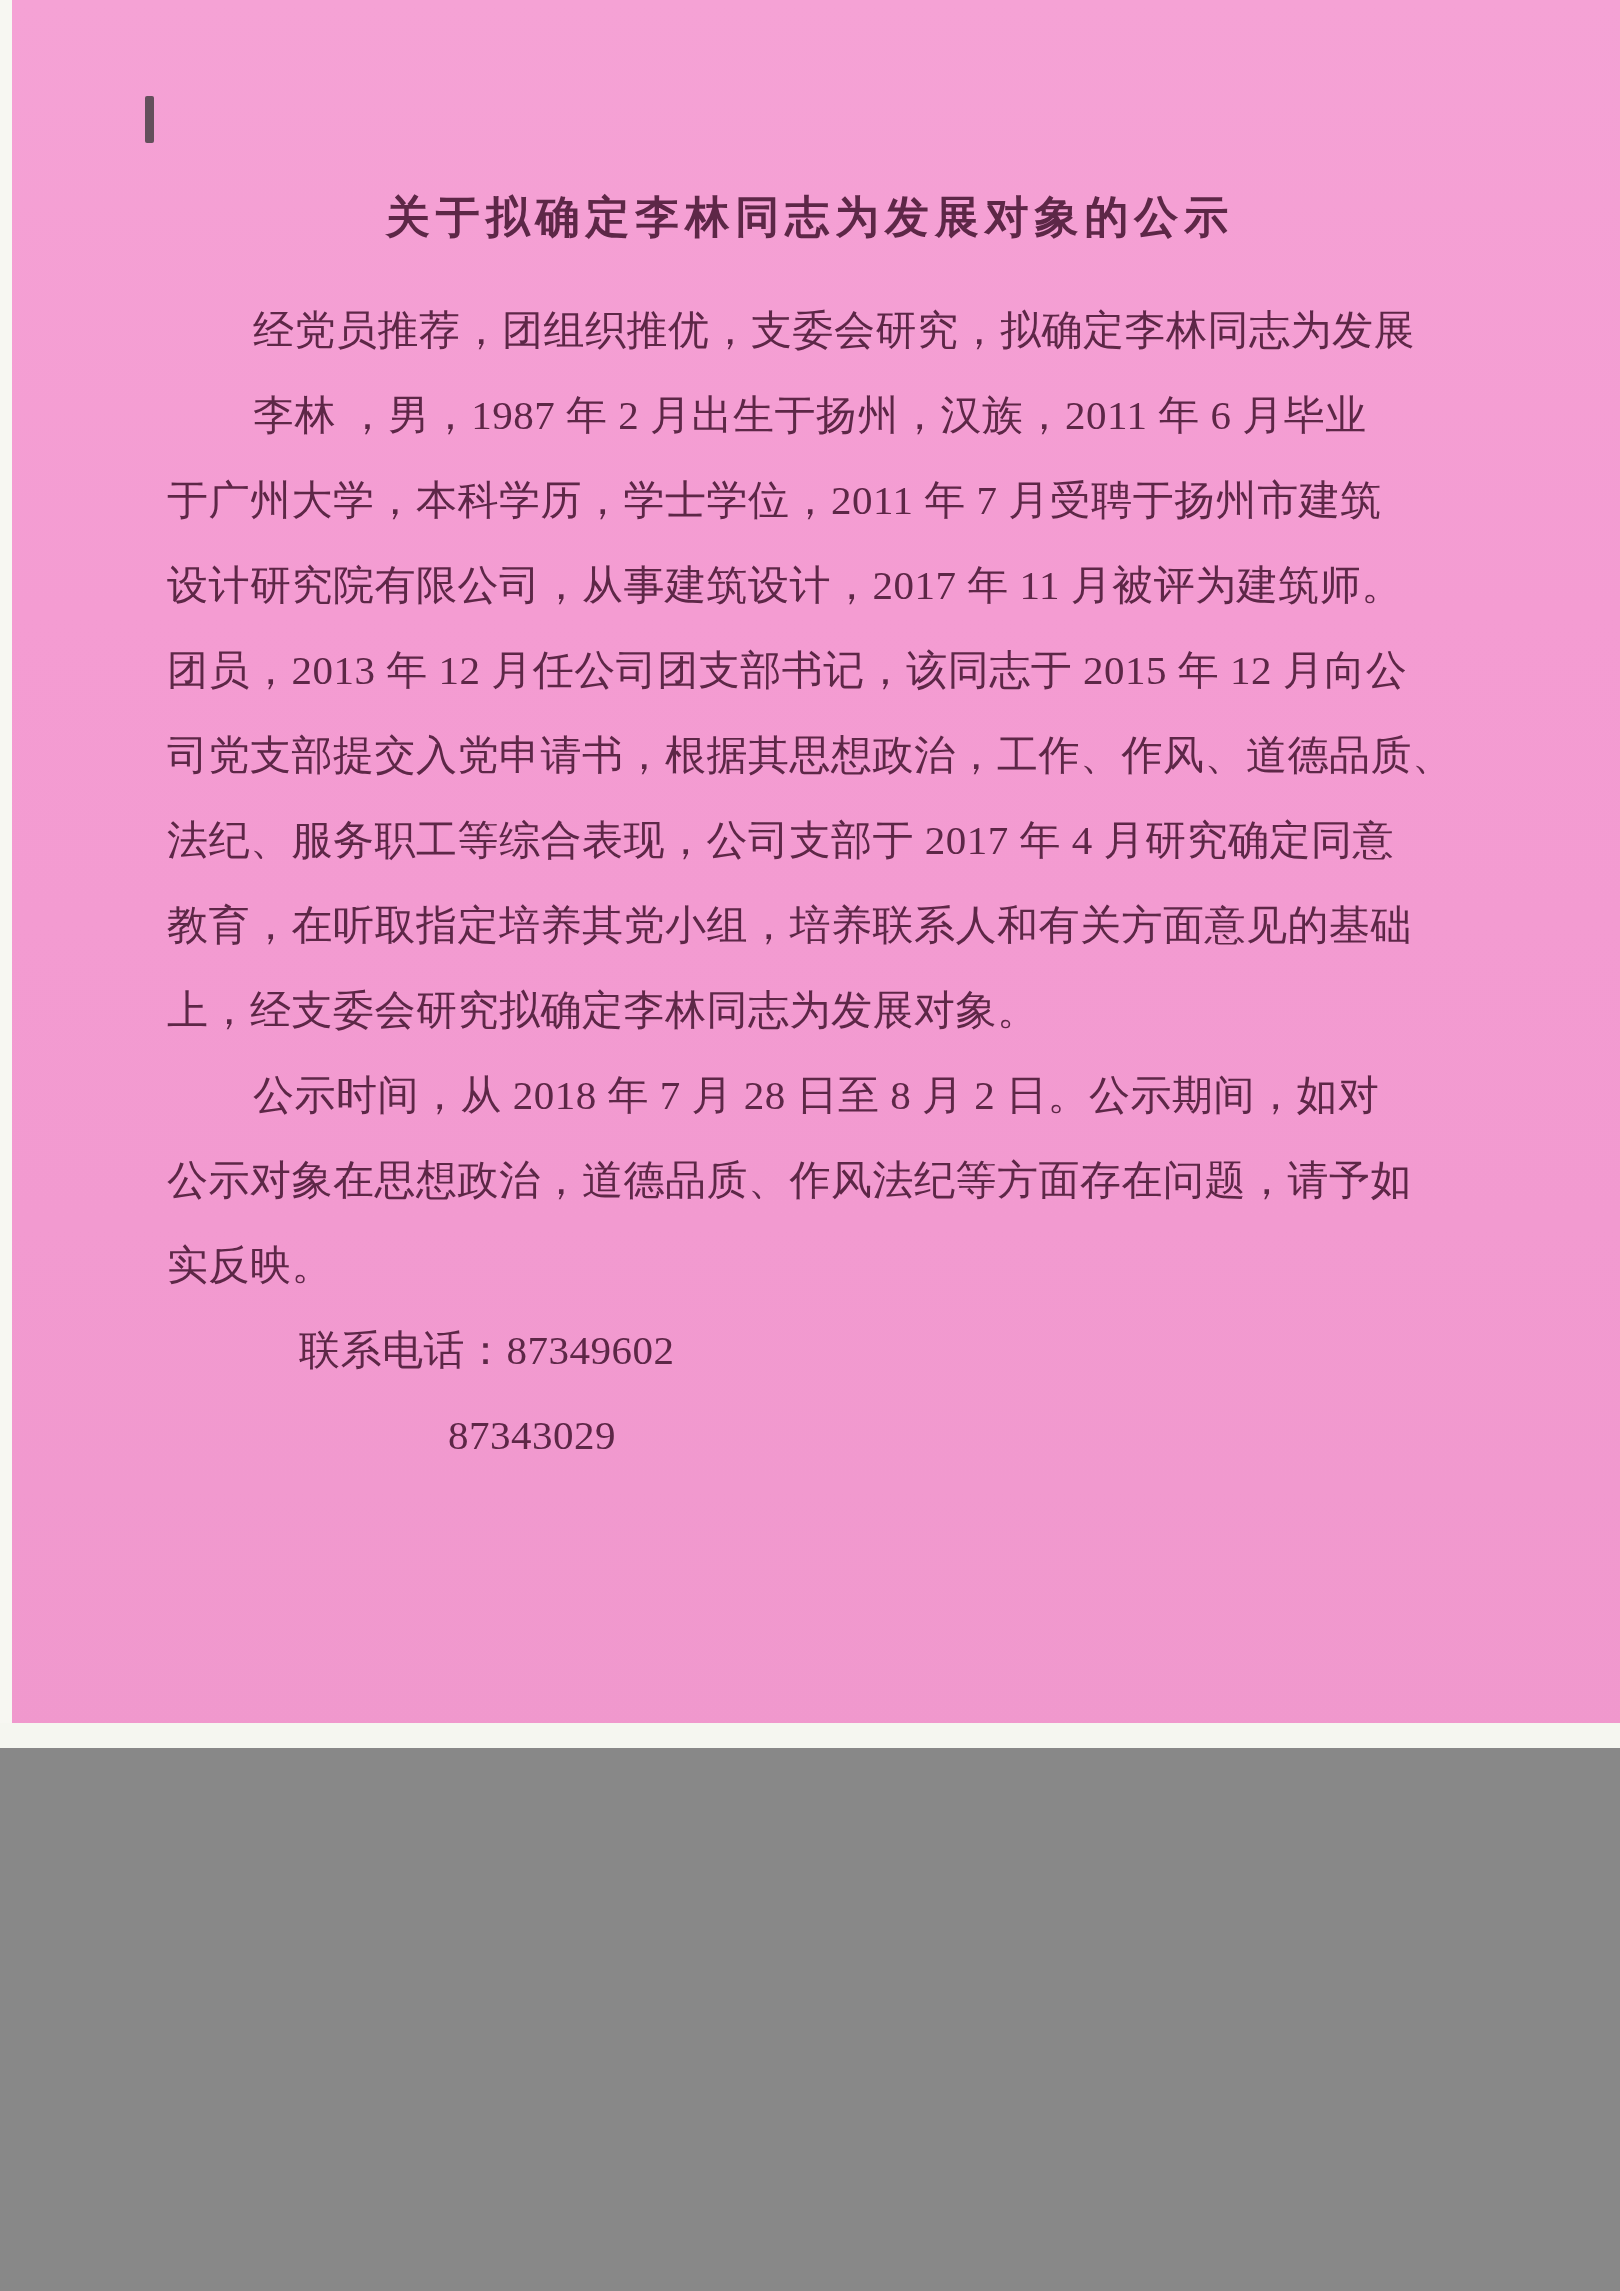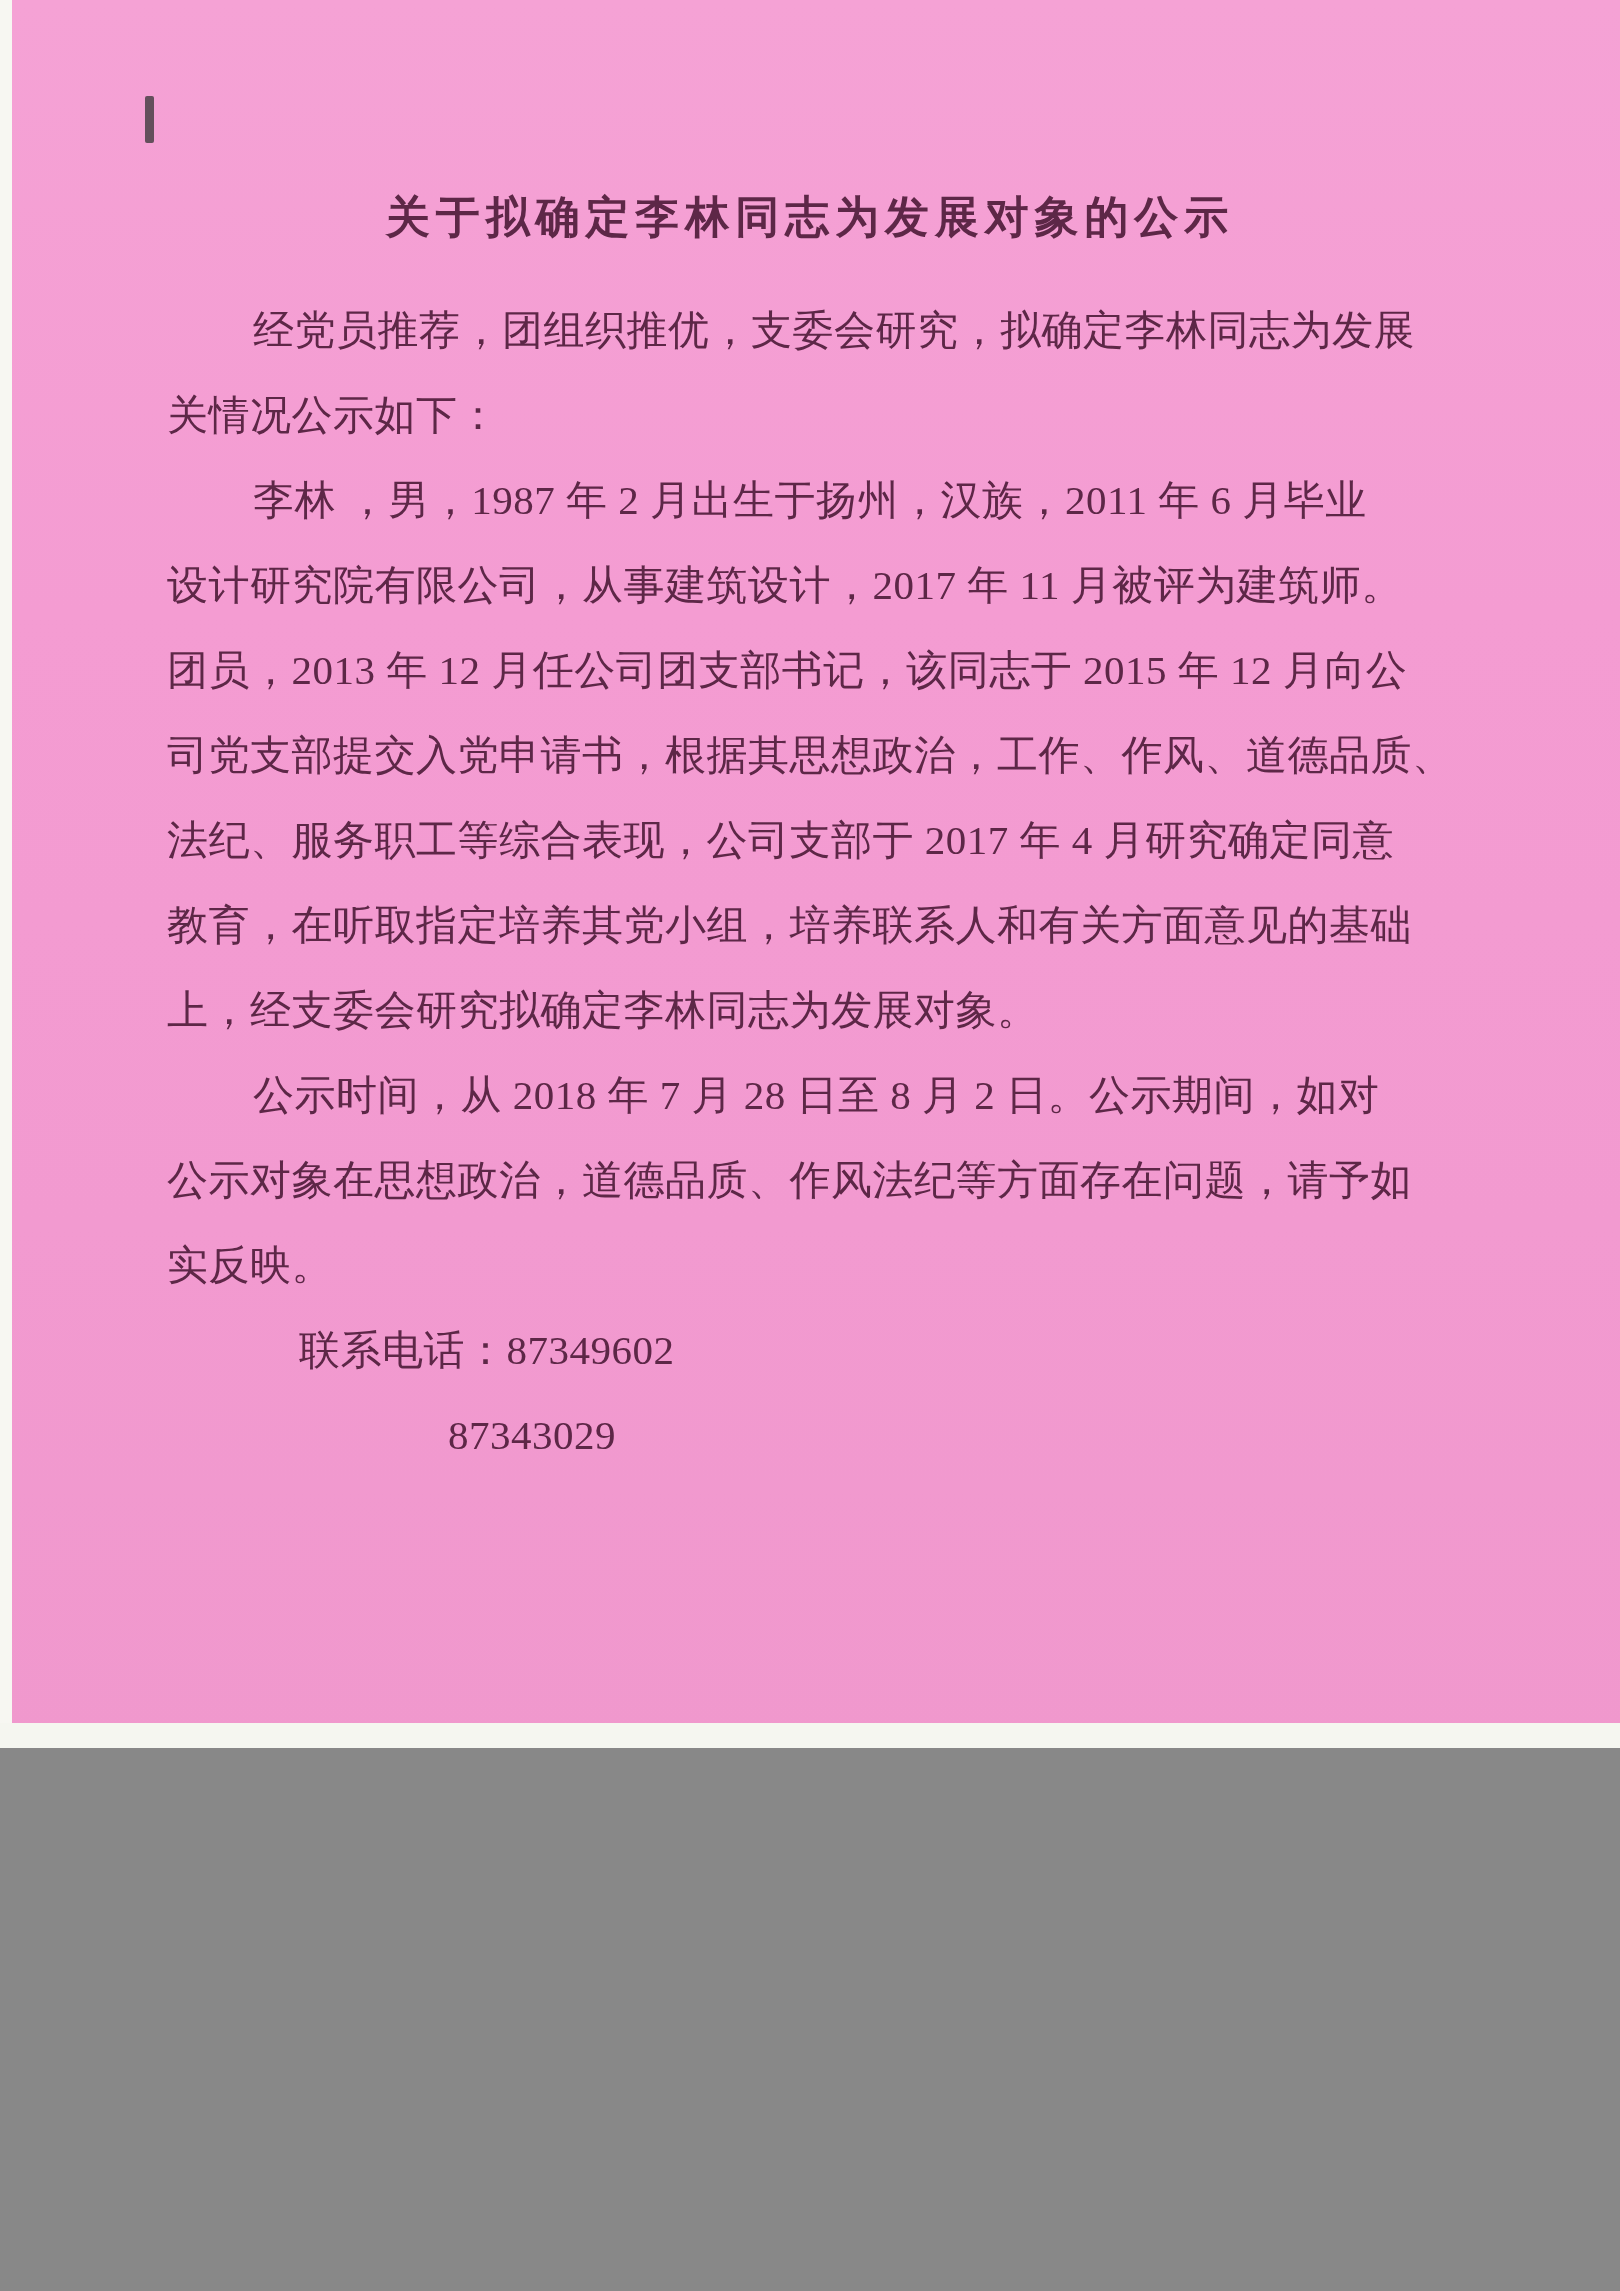--- a/index.html
+++ b/index.html
@@ -69,22 +69,22 @@
 </style>
 </head>
 <body>
 
 <div class="page" style="--ink: #5d2747;">
 
   <div class="title">关于拟确定李林同志为发展对象的公示</div>
 
   <div class="body-lines" id="body-lines">
       <div class="body-line" style="padding-left: 86px;">经党员推荐，团组织推优，支委会研究，拟确定李林同志为发展</div>
-      <div class="body-line" style="padding-left: 0px;">关情况公示如下：</div>
       <div class="body-line" style="padding-left: 86px;">李林 ，男，1987 年 2 月出生于扬州，汉族，2011 年 6 月毕业</div>
+      <div class="body-line" style="padding-left: 0px;">于广州大学，本科学历，学士学位，2011 年 7 月受聘于扬州市建筑</div>
       <div class="body-line" style="padding-left: 0px;">设计研究院有限公司，从事建筑设计，2017 年 11 月被评为建筑师。</div>
       <div class="body-line" style="padding-left: 0px;">团员，2013 年 12 月任公司团支部书记，该同志于 2015 年 12 月向公</div>
       <div class="body-line" style="padding-left: 0px;">司党支部提交入党申请书，根据其思想政治，工作、作风、道德品质、</div>
       <div class="body-line" style="padding-left: 0px;">法纪、服务职工等综合表现，公司支部于 2017 年 4 月研究确定同意</div>
       <div class="body-line" style="padding-left: 0px;">教育，在听取指定培养其党小组，培养联系人和有关方面意见的基础</div>
       <div class="body-line" style="padding-left: 0px;">上，经支委会研究拟确定李林同志为发展对象。</div>
       <div class="body-line" style="padding-left: 86px;">公示时间，从 2018 年 7 月 28 日至 8 月 2 日。公示期间，如对</div>
       <div class="body-line" style="padding-left: 0px;">公示对象在思想政治，道德品质、作风法纪等方面存在问题，请予如</div>
       <div class="body-line" style="padding-left: 0px;">实反映。</div>
       <div class="body-line" style="padding-left: 132px;">联系电话：87349602</div>

